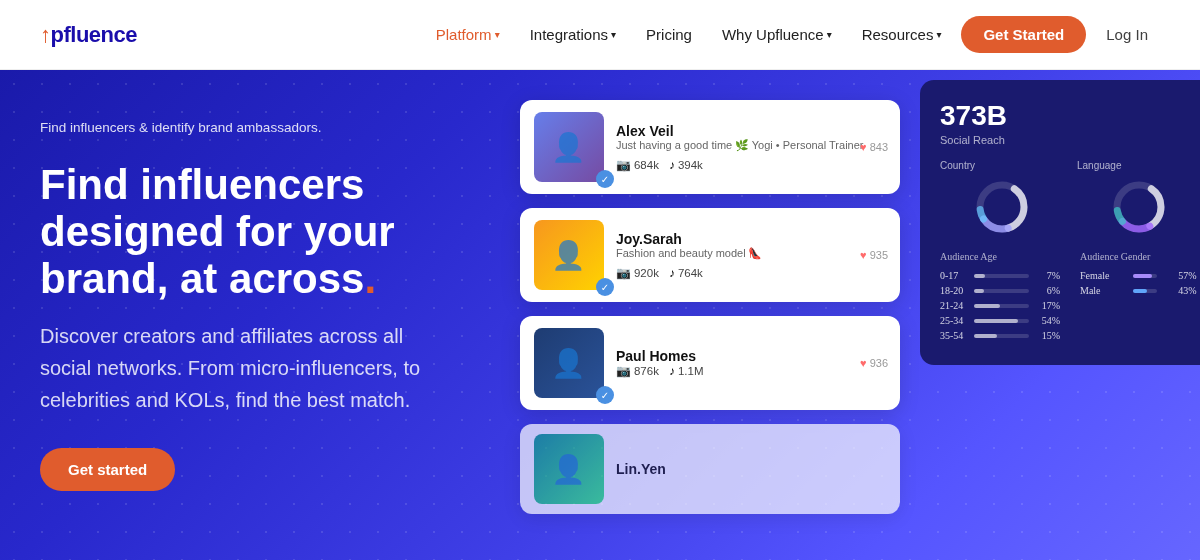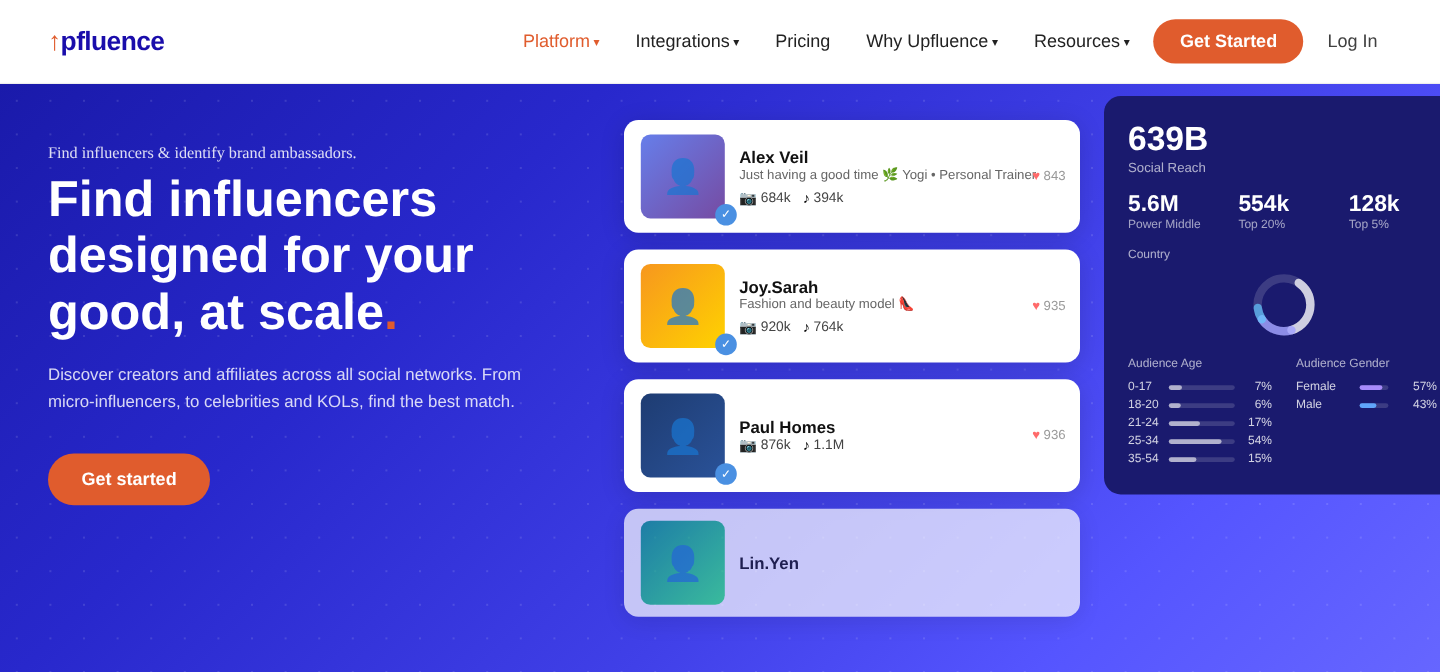--- a/index.html
+++ b/index.html
@@ -32,26 +32,26 @@
       background: linear-gradient(135deg, #1a1aaa 0%, #2828cc 30%, #4040e8 60%, #5555ff 80%, #6666ff 100%);
     }
     .hero-dots {
       position: absolute; inset: 0;
       background-image: radial-gradient(circle, rgba(255,255,255,0.12) 1px, transparent 1px);
       background-size: 28px 28px;
     }
     .hero-left {
       position: relative; z-index: 2; padding: 50px 40px; max-width: 480px; flex-shrink: 0;
     }
-    .hero-subtitle { color: rgba(255,255,255,0.85); font-size: 13.5px; margin-bottom: 6px; font-family: Liberation Serif, serif; }
+    .hero-subtitle { color: rgba(255,255,255,0.85); font-size: 13.5px; margin-bottom: 26px; }
     .hero-title {
       font-size: 42px; font-weight: 800; color: #fff; line-height: 1.12; margin-bottom: 18px;
     }
     .hero-title .dot-red { color: #e05c2d; }
-    .hero-desc { color: rgba(255,255,255,0.82); font-size: 14px; line-height: 1.6; margin-bottom: 32px; }
+    .hero-desc { color: rgba(255,255,255,0.82); font-size: 20px; line-height: 1.6; margin-bottom: 32px; }
     .btn-hero {
       background: #e05c2d; color: #fff; border: none; border-radius: 25px;
       padding: 13px 28px; font-size: 15px; font-weight: 600; cursor: pointer;
     }
 
     
     .hero-right {
       position: relative; flex: 1; display: flex; align-items: center; justify-content: center;
       z-index: 2;
     }
@@ -174,21 +174,21 @@
 </nav>
 
 <section class="hero">
   <div class="hero-dots"></div>
 
   <div class="hero-left">
     <p class="hero-subtitle">Find influencers &amp; identify brand ambassadors.</p>
     <h1 class="hero-title">
       <span>Find influencers</span><br>
       <span>designed for your</span><br>
-      <span>good, at scale</span><span class="dot-red">.</span>
+      <span>brand, at across</span><span class="dot-red">.</span>
     </h1>
     <p class="hero-desc">Discover creators and affiliates across all social networks. From micro-influencers, to celebrities and KOLs, find the best match.</p>
     <button class="btn-hero">Get started</button>
   </div>
 
   <div class="hero-right">
 
     <div class="cards-container">
 
       <div class="influencer-card">
@@ -272,56 +272,53 @@
         <div class="card-info">
           <div class="card-name">Lin.Yen</div>
         </div>
       </div>
     </div>
 
     <div class="stats-panel">
 
       <div class="stats-top">
         <div class="stat-big">
-          <div class="stat-big-num">639B</div>
+          <div class="stat-big-num">373B</div>
           <div class="stat-big-label">Social Reach</div>
         </div>
       </div>
 
-      <div class="stats-row">
-        <div class="stat-med">
-          <div class="stat-med-num">5.6M</div>
-          <div class="stat-med-label">Power Middle</div>
-        </div>
-        <div class="stat-med">
-          <div class="stat-med-num">554k</div>
-          <div class="stat-med-label">Top 20%</div>
-        </div>
-        <div class="stat-med">
-          <div class="stat-med-num">128k</div>
-          <div class="stat-med-label">Top 5%</div>
-        </div>
-      </div>
 
       <div class="charts-row">
         <div class="chart-item">
           <div class="chart-label">Country</div>
           <div class="donut-container">
             <svg class="donut-svg" viewBox="0 0 60 60">
               <circle cx="30" cy="30" r="22" fill="none" stroke="rgba(255,255,255,0.15)" stroke-width="7"></circle>
               <circle cx="30" cy="30" r="22" fill="none" stroke="rgba(255,255,255,0.75)" stroke-width="7" stroke-dasharray="50 88" stroke-dashoffset="22" stroke-linecap="round"></circle>
               <circle cx="30" cy="30" r="22" fill="none" stroke="rgba(160,160,255,0.8)" stroke-width="7" stroke-dasharray="28 110" stroke-dashoffset="-28" stroke-linecap="round"></circle>
               <circle cx="30" cy="30" r="22" fill="none" stroke="rgba(100,200,255,0.7)" stroke-width="7" stroke-dasharray="10 128" stroke-dashoffset="-56" stroke-linecap="round"></circle>
             </svg>
           </div>
         </div>
+        <div class="chart-item">
+          <div class="chart-label">Language</div>
+          <div class="donut-container">
+            <svg class="donut-svg" viewBox="0 0 60 60">
+              <circle cx="30" cy="30" r="22" fill="none" stroke="rgba(255,255,255,0.15)" stroke-width="7"></circle>
+              <circle cx="30" cy="30" r="22" fill="none" stroke="rgba(255,255,255,0.75)" stroke-width="7" stroke-dasharray="45 93" stroke-dashoffset="22" stroke-linecap="round"></circle>
+              <circle cx="30" cy="30" r="22" fill="none" stroke="rgba(160,100,255,0.8)" stroke-width="7" stroke-dasharray="30 108" stroke-dashoffset="-23" stroke-linecap="round"></circle>
+              <circle cx="30" cy="30" r="22" fill="none" stroke="rgba(60,200,200,0.7)" stroke-width="7" stroke-dasharray="12 126" stroke-dashoffset="-53" stroke-linecap="round"></circle>
+            </svg>
+          </div>
+        </div>
       </div>
 
       <div class="audience-section">
-        <div style="display:flex; gap:20px;">
+        <div style="display:flex; gap:20px;font-family:Liberation Serif, serif;">
 
           <div style="flex:1;">
             <div class="audience-title">Audience Age</div>
             <div class="age-row">
               <span class="age-label">0-17</span>
               <div class="age-bar-bg">
                   <div class="age-bar" style="width:20%"></div>
                 </div>
               <span class="age-pct">7%</span>
             </div>

